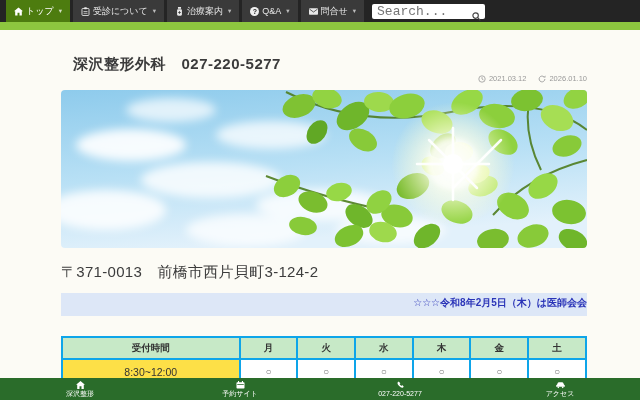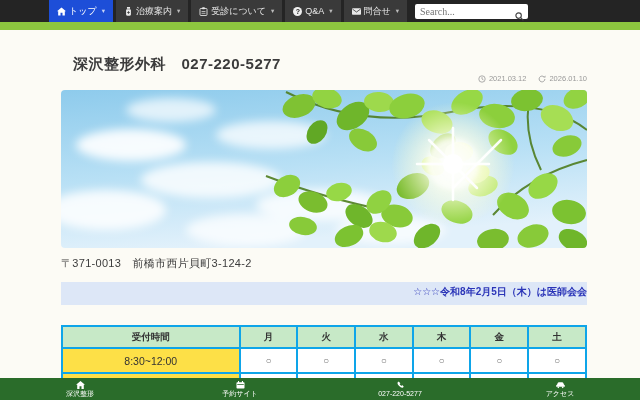--- a/index.html
+++ b/index.html
@@ -15,33 +15,33 @@
   }
   .brand{
     color:#7cc544;font-weight:bold;font-size:11.5px;letter-spacing:.5px;
     margin-right:9px;white-space:nowrap;cursor:pointer;
   }
   .nav-item{
     display:flex;align-items:center;gap:3px;height:22px;padding:0 8px;
     background:#3a3a3a;color:#e8e8e8;font-size:9px;margin-right:3px;
     cursor:pointer;white-space:nowrap;
   }
-  .nav-item.active{background:#1d4ed8;color:#fff;margin-left:43px;}
+  .nav-item.active{background:#4d7c0f;color:#fff;}
   .nav-item .nicon{display:inline-flex;width:9px;height:9px;}
   .nav-item .nicon svg{width:9px;height:9px;}
   .caret{font-size:6.5px;opacity:.75;margin-left:2px;}
   .qicon{
     width:9px;height:9px;border-radius:50%;background:#f0f0f0;color:#222;
     font-size:7px;font-weight:bold;line-height:9px;text-align:center;display:inline-block;
   }
   .search{margin-left:5px;position:relative;display:flex;align-items:center;}
   .search input{
     width:92px;height:15px;border:none;border-radius:2px;background:#fff;
-    font-size:10px;color:#333;padding:0 16px 0 5px;outline:none;
-    font-family:Liberation Serif, serif;
+    font-size:13px;color:#333;padding:0 16px 0 5px;outline:none;
+    font-family:Liberation Mono, monospace;
   }
   .search .sicon{position:absolute;right:4px;top:3px;width:9px;height:9px;cursor:pointer;}
   
   .strip{height:8px;background:#8dc63f;}
   
   .main{width:526px;margin:0 0 0 61px;}
   .page-title{
     margin:25px 0 0 12px;font-size:15px;font-weight:bold;color:#3b3b3b;
     letter-spacing:.5px;
   }
@@ -51,21 +51,21 @@
   }
   .meta svg{width:8px;height:8px;}
   .meta .sep{width:6px;}
   
   .hero{
     margin-top:7px;width:526px;height:158px;border-radius:4px;overflow:hidden;
     position:relative;
   }
   .hero svg{display:block;width:100%;height:100%;}
   
-  .address{margin-top:8px;font-size:11px;color:#3c3c3c;letter-spacing:.3px;}
+  .address{margin-top:15px;font-size:15px;color:#3c3c3c;letter-spacing:.3px;}
   
   .notice{
     margin-top:11px;height:23px;line-height:15px;background:#dde7f7;
     overflow:hidden;text-align:right;white-space:nowrap;
   }
   .notice span{color:#2b35b8;font-size:10px;font-weight:bold;}
   
   table.sched{
     margin-top:20px;width:526px;border-collapse:collapse;table-layout:fixed;
     background:#fff;
@@ -96,44 +96,44 @@
 
 <div class="navbar">
 
   <div class="nav-item active">
     <span class="nicon">
       <svg viewBox="0 0 10 9">
           <path fill="#fff" d="M5 0L0 4.2h1.3V9h2.6V5.8h2.2V9h2.6V4.2H10z"></path>
         </svg>
     </span>
     <span>トップ</span>
+    <span class="caret">▾</span>
+  </div>
+
+  <div class="nav-item">
+    <span class="nicon">
+      <svg viewBox="0 0 9 10">
+          <rect x="0.6" y="1.6" width="7.8" height="7.8" rx="1" fill="none" stroke="#e8e8e8" stroke-width="1"></rect>
+          <rect x="3" y="0.3" width="3" height="2.2" rx="0.5" fill="#e8e8e8"></rect>
+          <path d="M2.3 5h4.4M2.3 7h4.4" stroke="#e8e8e8" stroke-width="0.8"></path>
+        </svg>
+    </span>
+    <span>受診について</span>
     <span class="caret">▾</span>
   </div>
 
   <div class="nav-item">
     <span class="nicon">
       <svg viewBox="0 0 7 10">
           <rect x="1.8" y="0" width="3.4" height="2" fill="#e8e8e8"></rect>
           <rect x="0.8" y="2.6" width="5.4" height="7" rx="1.2" fill="#e8e8e8"></rect>
           <path d="M3.5 4.6v3M2 6.1h3" stroke="#3a3a3a" stroke-width="0.9"></path>
         </svg>
     </span>
     <span>治療案内</span>
-    <span class="caret">▾</span>
-  </div>
-
-  <div class="nav-item">
-    <span class="nicon">
-      <svg viewBox="0 0 9 10">
-          <rect x="0.6" y="1.6" width="7.8" height="7.8" rx="1" fill="none" stroke="#e8e8e8" stroke-width="1"></rect>
-          <rect x="3" y="0.3" width="3" height="2.2" rx="0.5" fill="#e8e8e8"></rect>
-          <path d="M2.3 5h4.4M2.3 7h4.4" stroke="#e8e8e8" stroke-width="0.8"></path>
-        </svg>
-    </span>
-    <span>受診について</span>
     <span class="caret">▾</span>
   </div>
 
   <div class="nav-item">
     <span class="qicon">?</span>
     <span>Q&amp;A</span>
     <span class="caret">▾</span>
   </div>
 
   <div class="nav-item">

